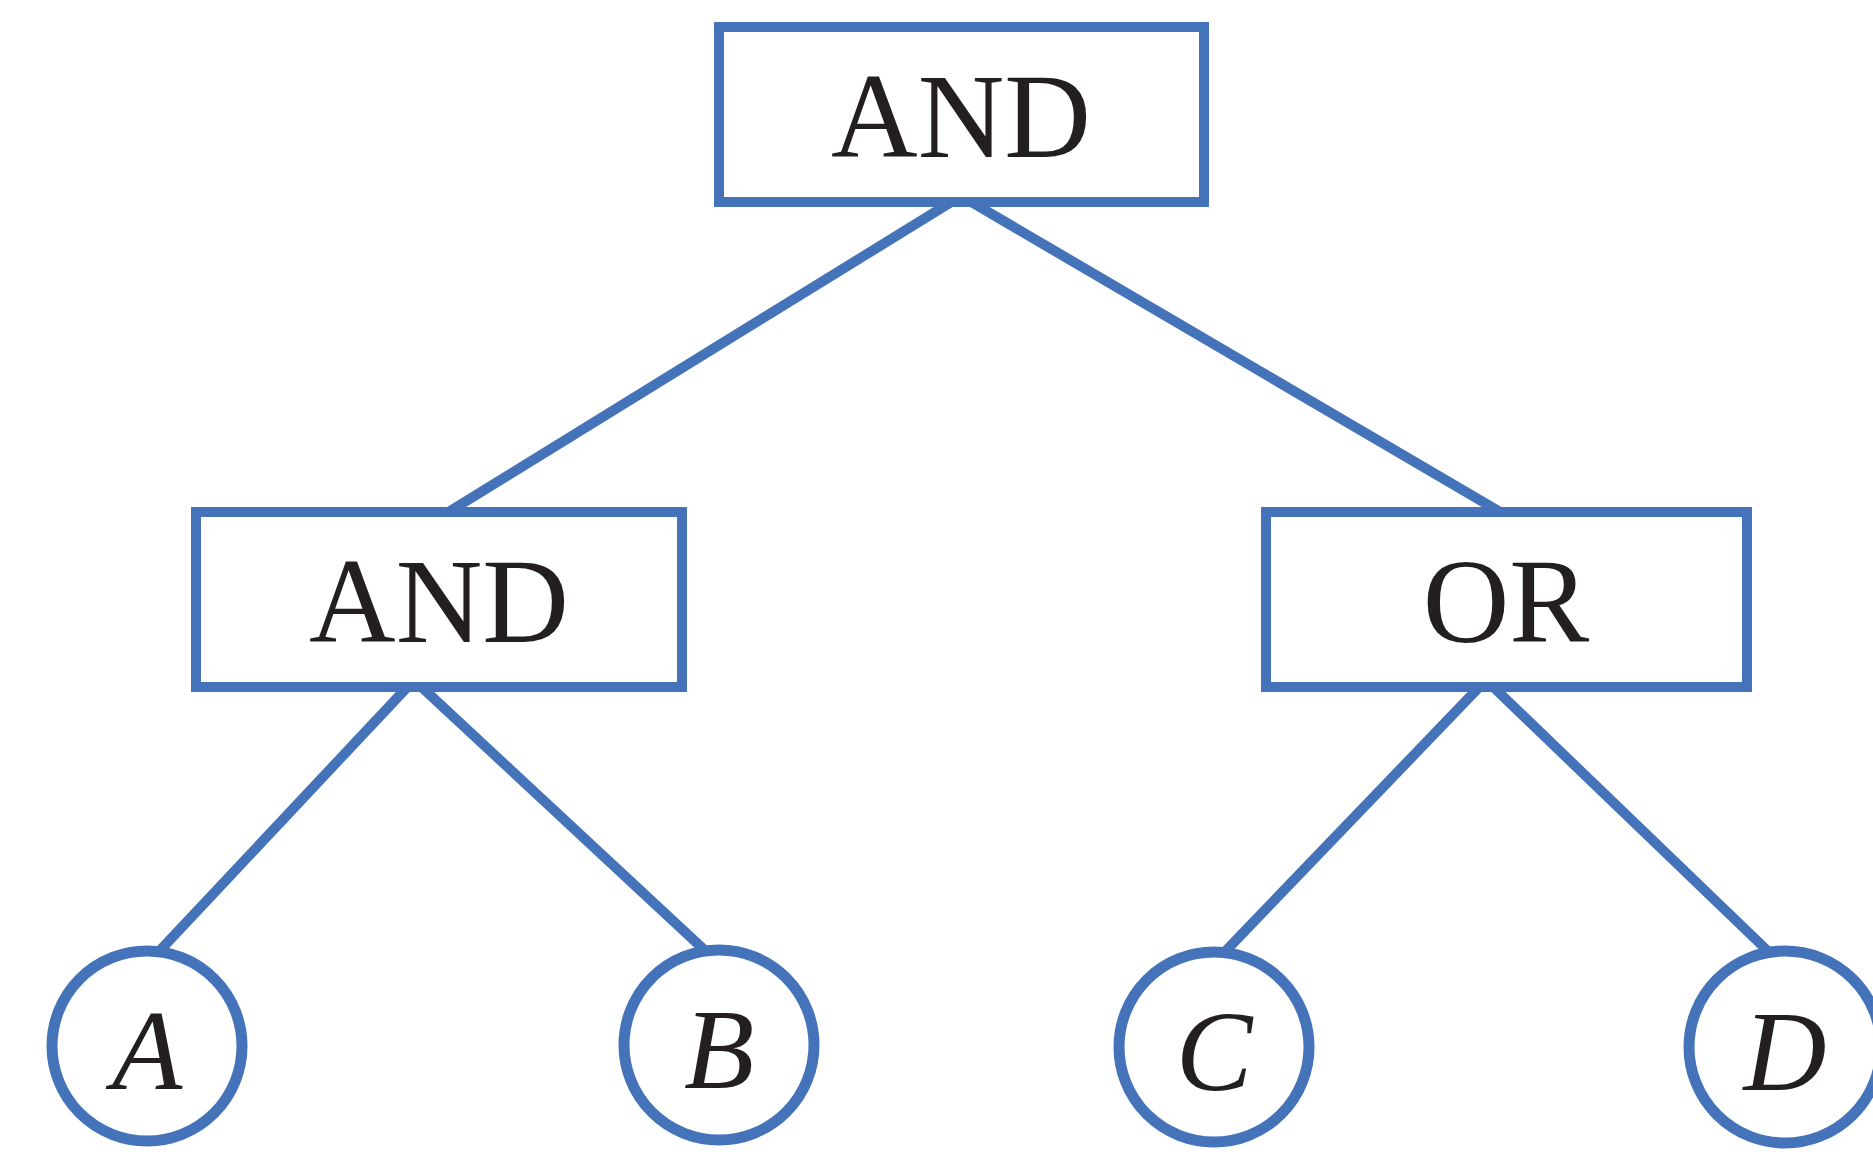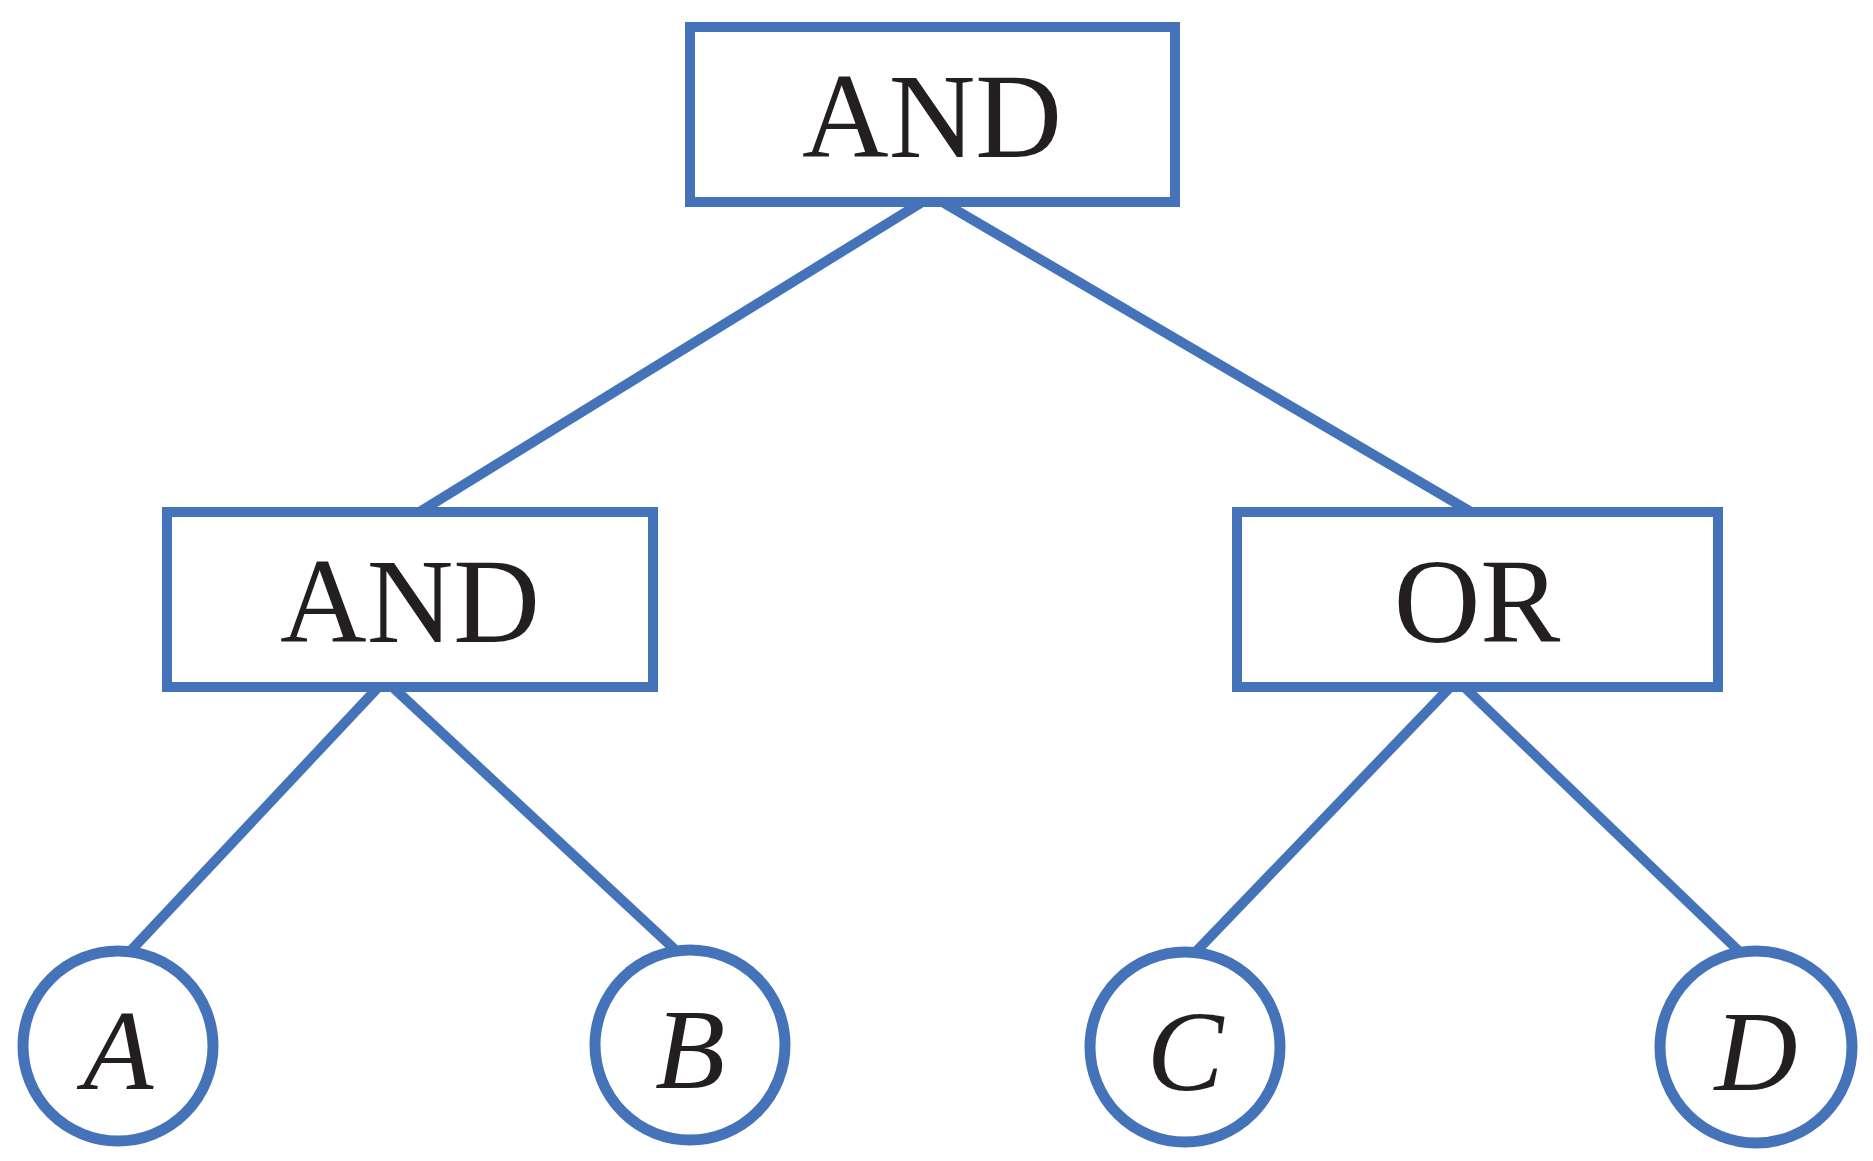--- a/index.html
+++ b/index.html
@@ -7,20 +7,21 @@
     padding: 0;
     background: #ffffff;
     width: 1873px;
     height: 1161px;
     overflow: hidden;
   }
   .diagram-stage {
     width: 1588px;
     height: 1161px;
     position: relative;
+    padding-left: 29px;
   }
   svg {
     display: block;
   }
   .gate-label {
     font-family: "Liberation Serif", "DejaVu Serif", serif;
     font-size: 120px;
     font-weight: 400;
   }
   .event-label {

